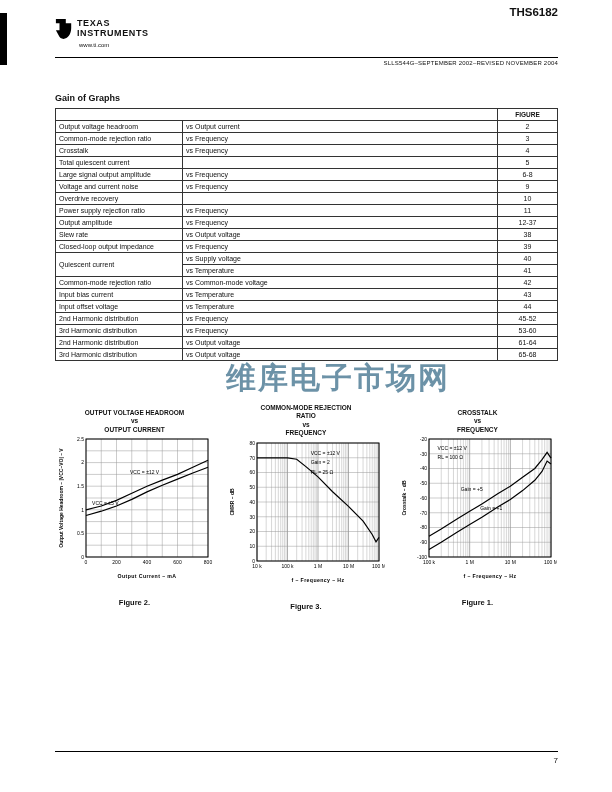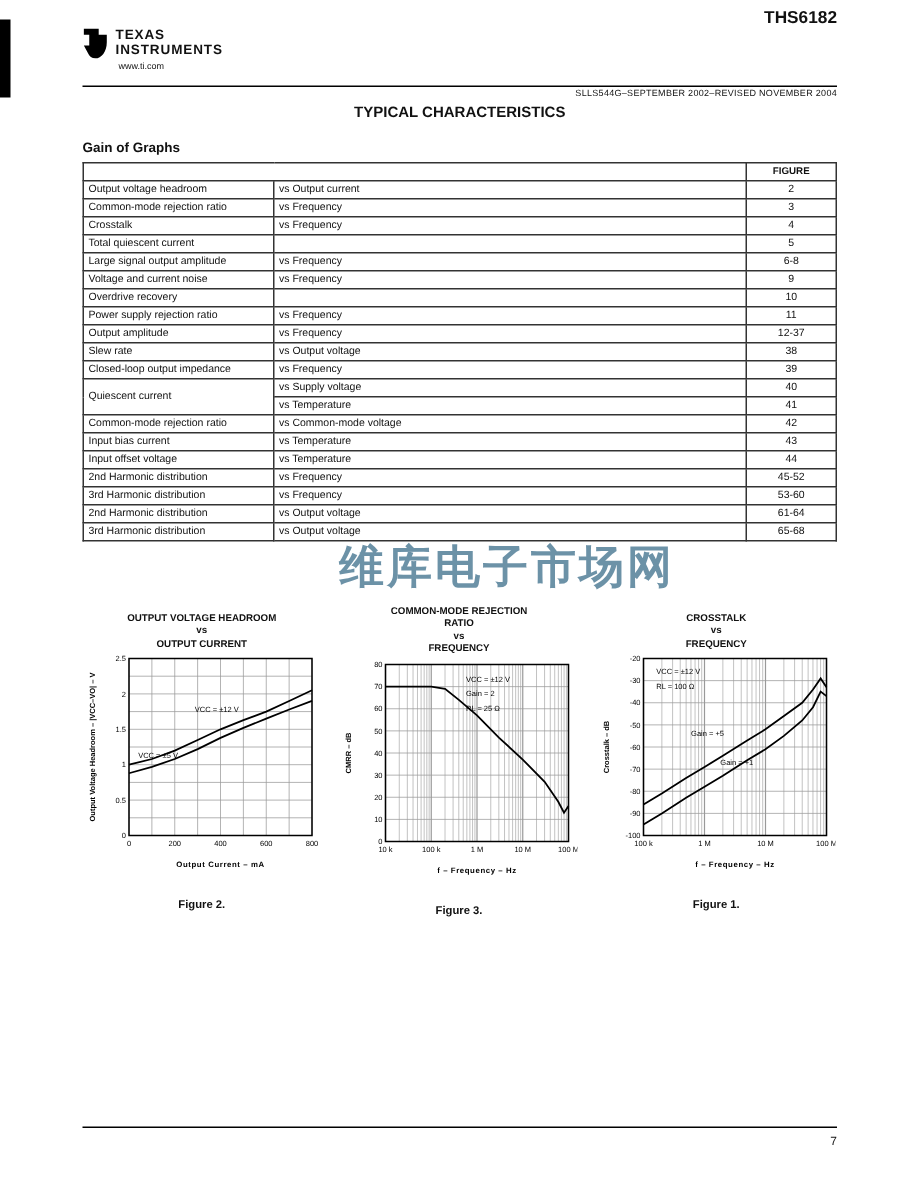--- a/index.html
+++ b/index.html
@@ -76,21 +76,20 @@
         <div>INSTRUMENTS</div>
       </div>
     </div>
     <div class="ti-url">www.ti.com</div>
   </div>
 
   <div class="part-number">THS6182</div>
   <div class="header-rule"></div>
   <div class="doc-ref">SLLS544G–SEPTEMBER 2002–REVISED NOVEMBER 2004</div>
 
-  <div class="section-title">TYPICAL CHARACTERISTICS</div>
   <div class="table-title">Gain of Graphs</div>
 
   <table class="graphs-table">
     <colgroup>
       <col style="width:127px">
       <col>
       <col style="width:60px">
     </colgroup>
     <thead>
       <tr>

